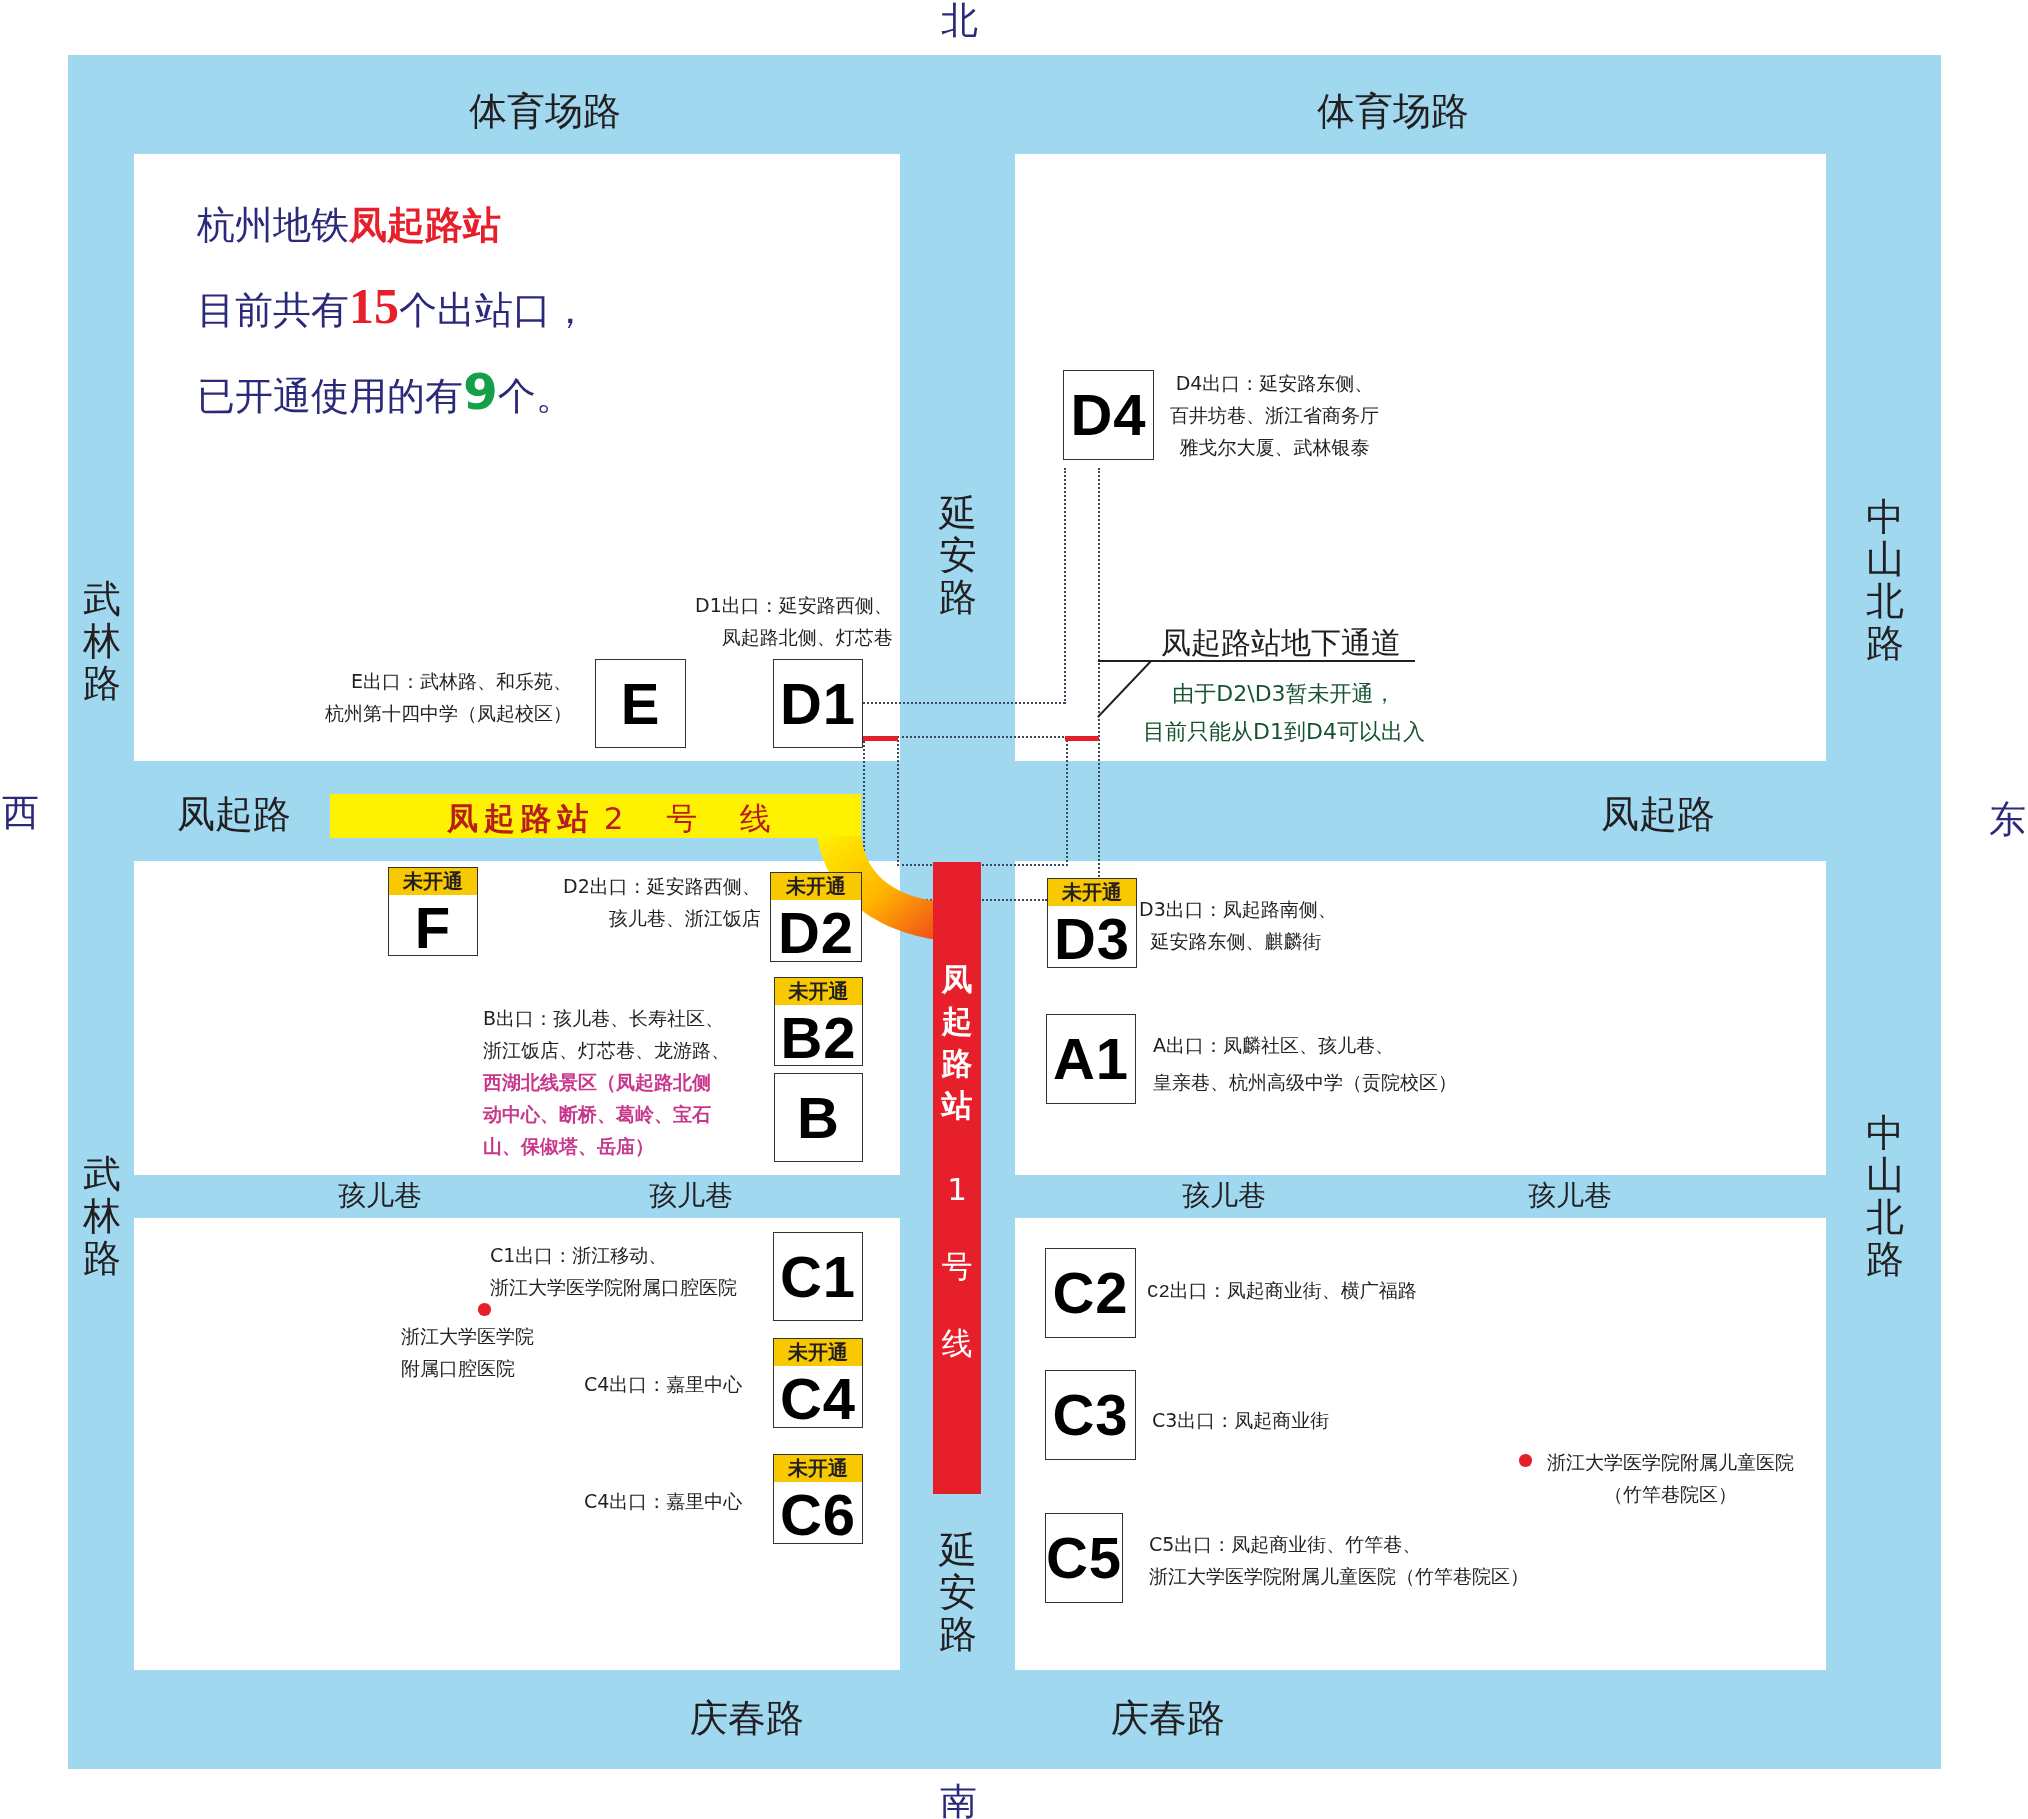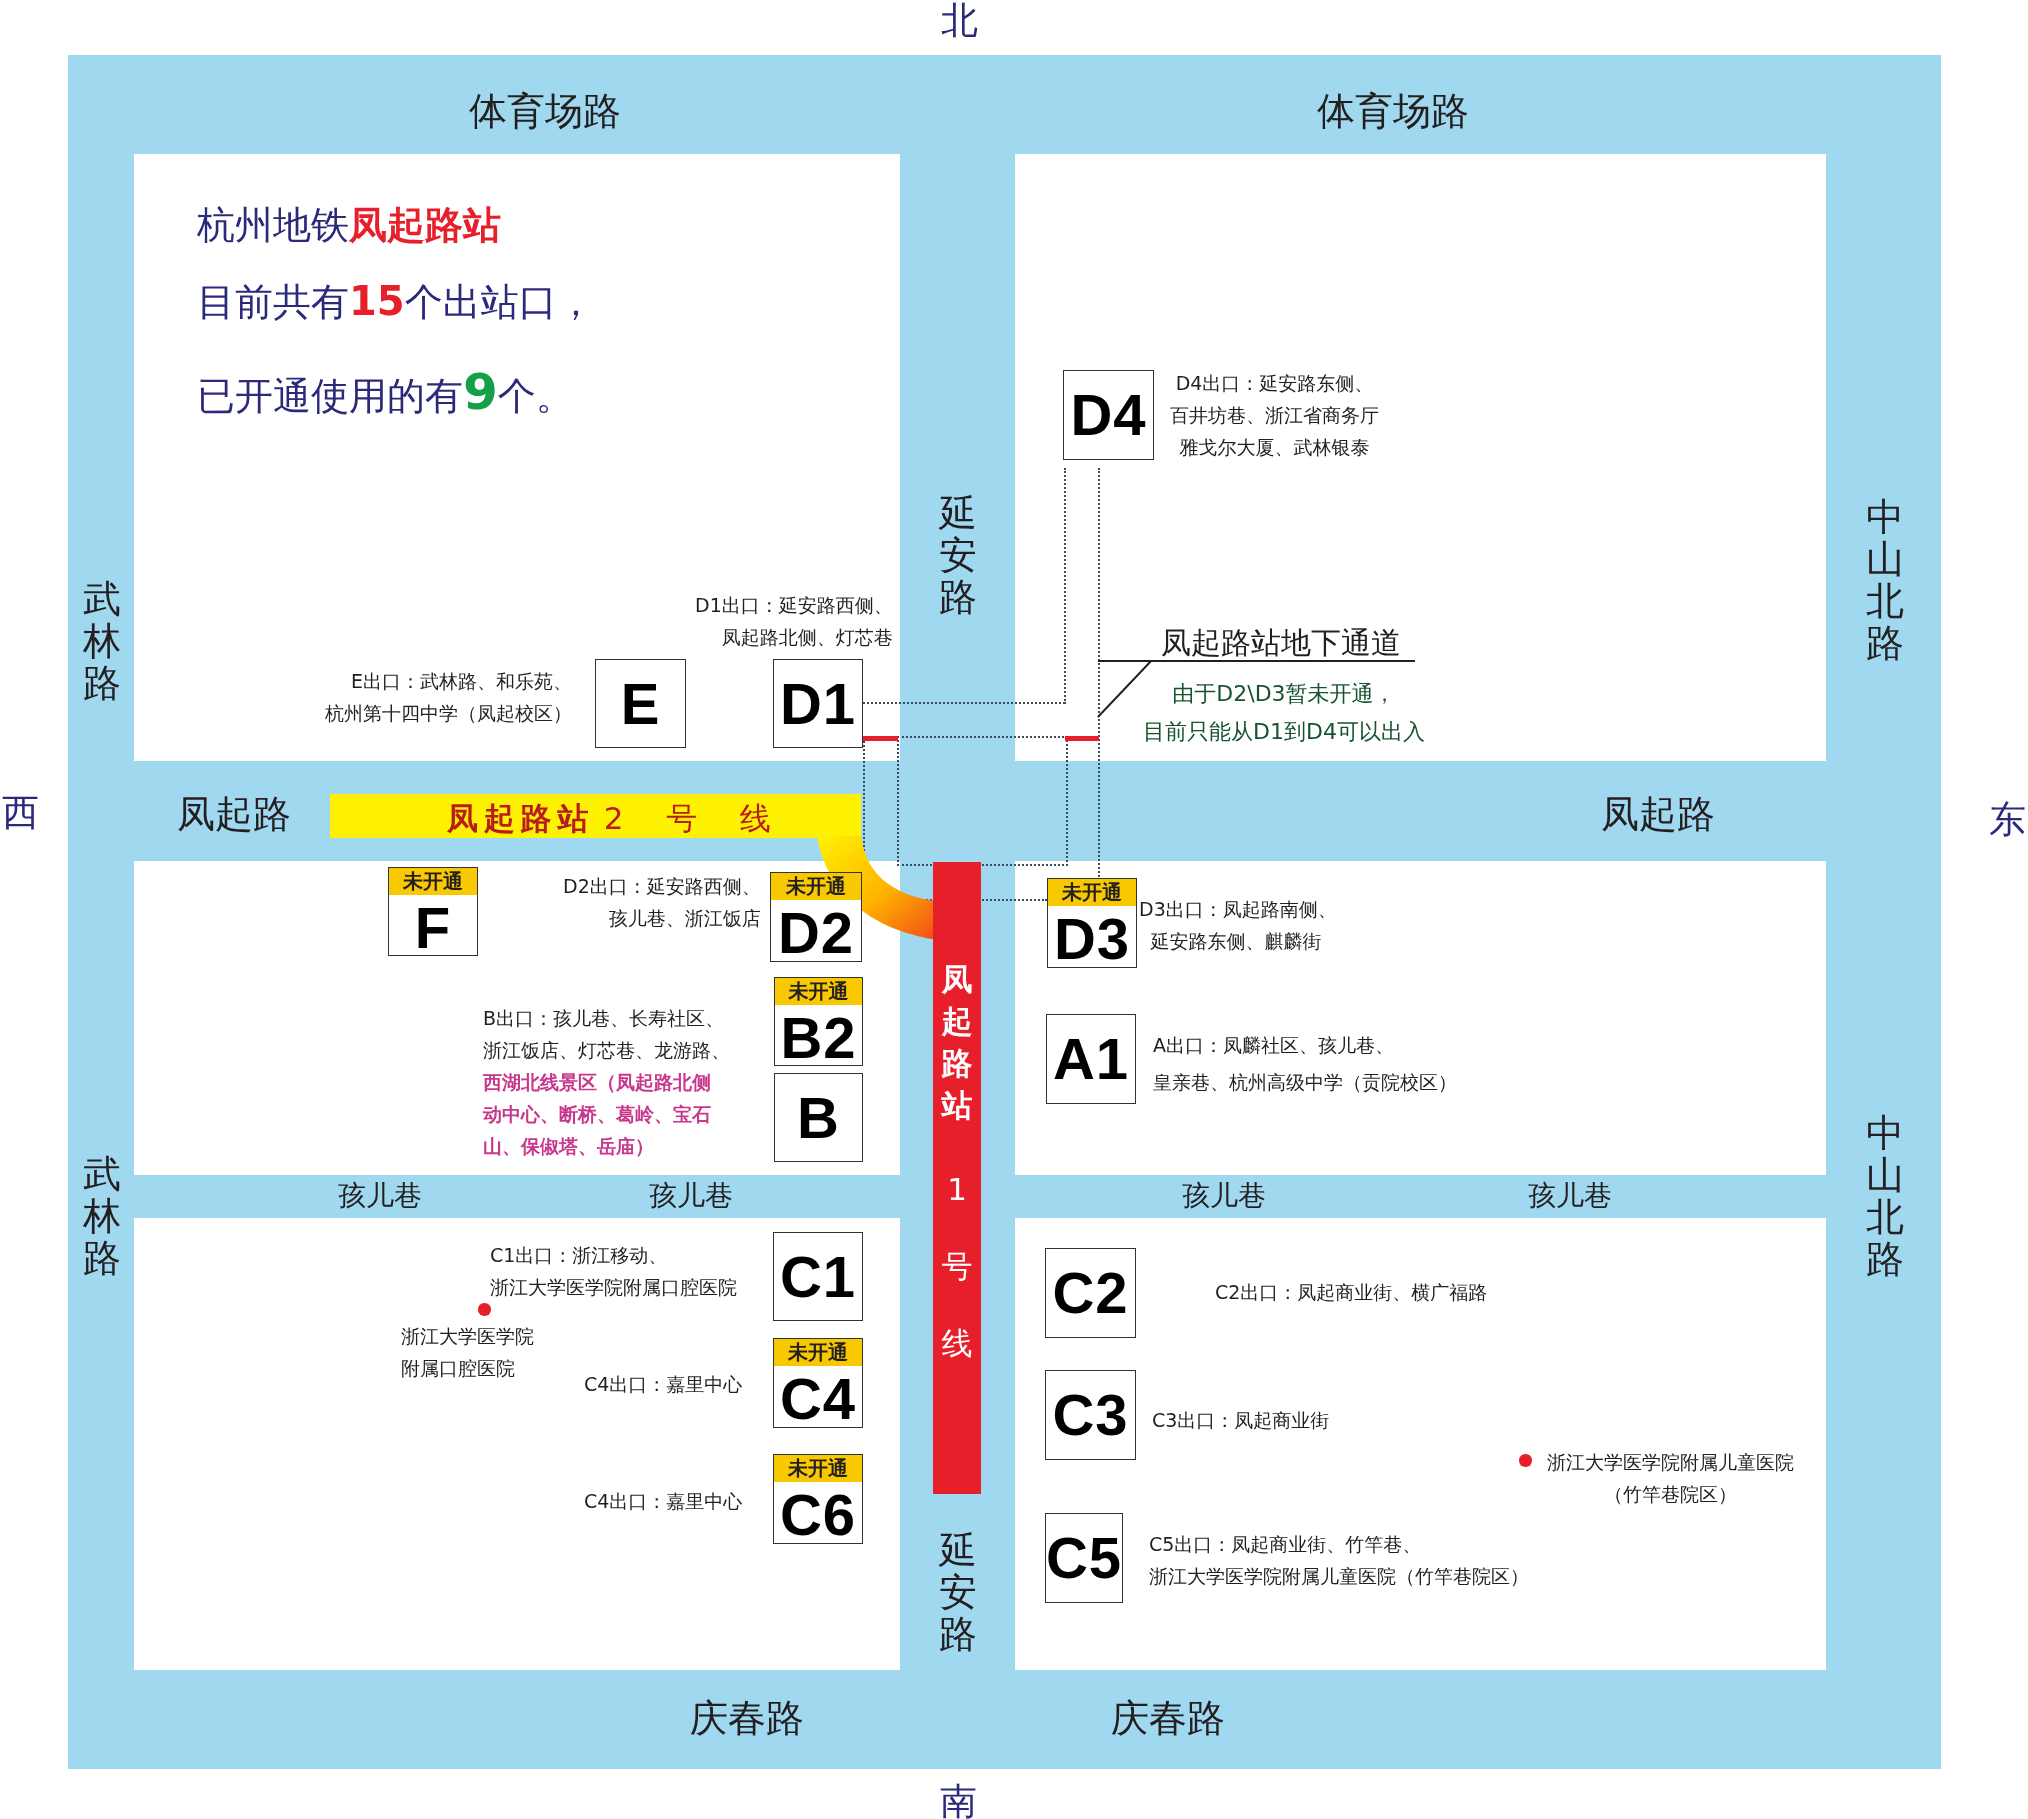--- a/index.html
+++ b/index.html
@@ -5,21 +5,21 @@
   html,body{margin:0;padding:0;background:#ffffff;}
   body{width:2028px;height:1820px;position:relative;overflow:hidden;font-family:"DejaVu Sans","Liberation Sans",sans-serif;color:#231f20;}
   .abs{position:absolute;}
   .road{position:absolute;background:#a0d8f0;}
   .block{position:absolute;background:#ffffff;}
   .compass{position:absolute;font-size:37px;color:#2b2a7a;line-height:1;}
   .road-label{position:absolute;font-size:38px;color:#231f20;line-height:1;white-space:nowrap;}
   .road-label-v{position:absolute;font-size:38px;color:#231f20;line-height:42px;width:42px;text-align:center;word-break:break-all;}
   .intro{position:absolute;left:197px;font-size:38px;color:#2b2a7a;white-space:nowrap;line-height:1;}
   .intro .red{color:#e61f2b;font-weight:bold;}
-  .intro .big{font-size:40px;}
+  .intro .big{font-size:50px;font-family:Liberation Serif, serif;}
   .intro .green{color:#14a048;font-weight:bold;font-size:50px;}
   .exit{position:absolute;background:#fff;border:1.9px solid #333;box-sizing:border-box;display:flex;flex-direction:column;align-items:center;justify-content:center;}
   .exit .code{color:#000000;font-weight:bold;font-family:"Liberation Sans","DejaVu Sans",sans-serif;font-size:58px;line-height:1;letter-spacing:1px;}
   .exit.closed{justify-content:flex-start;}
   .exit .badge{width:100%;background:#f8c800;color:#231f20;font-weight:bold;font-size:20px;text-align:center;line-height:27px;height:27px;}
   .exit.closed .code{margin-top:3.8px;}
   .desc{position:absolute;font-size:19px;color:#231f20;line-height:32px;white-space:nowrap;}
   .desc.r{text-align:right;}
   .desc .pink{color:#c8378c;font-weight:bold;}
   .dot{position:absolute;width:12.5px;height:12.5px;border-radius:50%;background:#e61f2b;}
@@ -220,21 +220,21 @@
   <div class="badge">未开通</div>
   <span class="code">C6</span>
 </div>
 <div class="desc r" style="left:584px;top:1485px;">
   <div>C4出口：嘉里中心</div>
 </div>
 
 <div class="exit" style="left:1045px;top:1248px;width:91px;height:90px;">
   <span class="code">C2</span>
 </div>
-<div class="desc" style="left:1215px;top:1276px;">
+<div class="desc" style="left:1147px;top:1276px;font-family:Liberation Mono, monospace;">
   <div>C2出口：凤起商业街、横广福路</div>
 </div>
 
 <div class="exit" style="left:1045px;top:1370px;width:91px;height:90px;">
   <span class="code">C3</span>
 </div>
 <div class="desc" style="left:1152px;top:1404px;">
   <div>C3出口：凤起商业街</div>
 </div>
 

